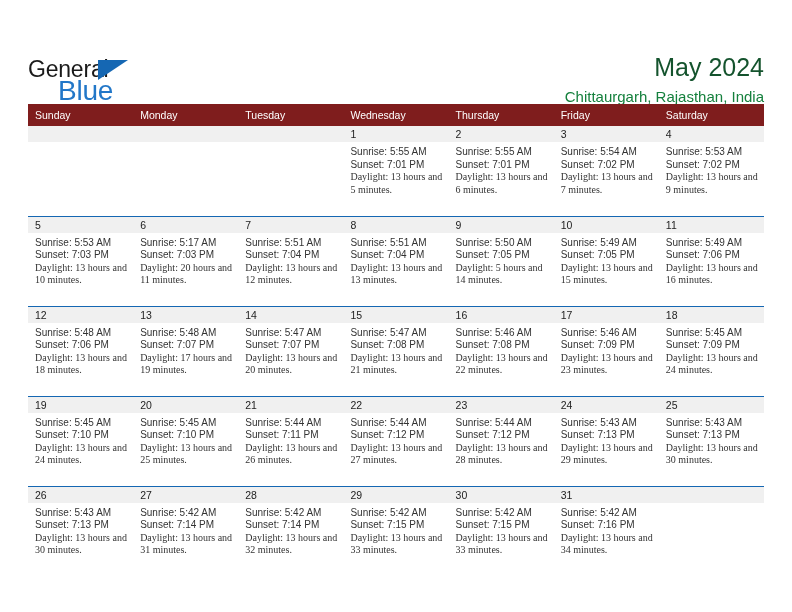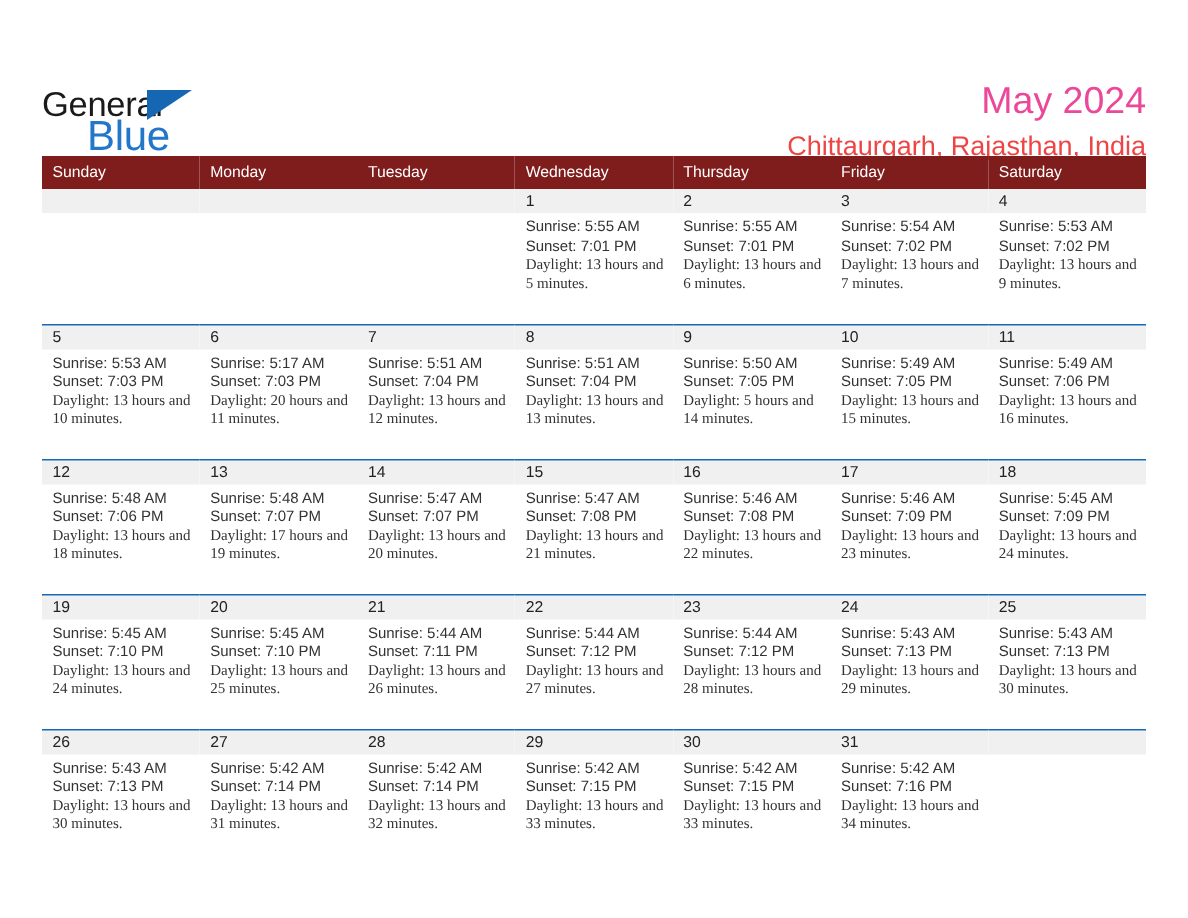--- a/index.html
+++ b/index.html
@@ -51,28 +51,28 @@
     border-left: 30px solid #1567b3;
     border-bottom: 20px solid transparent;
   }
   .title-block {
     position: absolute;
     right: 0; top: 0;
     text-align: right;
   }
   .cal-title {
     font-size: 25px;
-    color: #ec4899;
+    color: #14532d;
     line-height: 30px;
     white-space: nowrap;
     text-align: right;
   }
   .cal-subtitle {
-    font-size: 18px;
-    color: #ef4444;
+    font-size: 15px;
+    color: #15803d;
     line-height: 18px;
     margin-top: 6px;
     white-space: nowrap;
   }
 
   
   .calendar {
     position: absolute;
     left: 28px; top: 104px;
     width: 736px;

